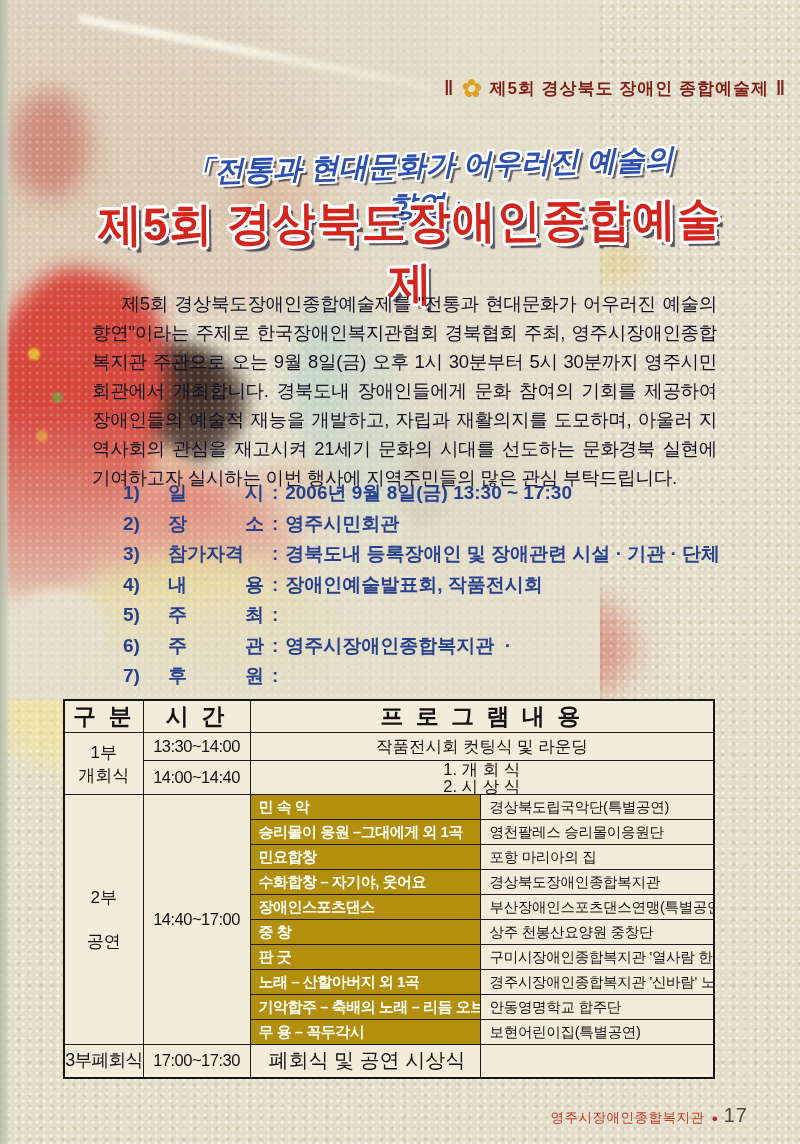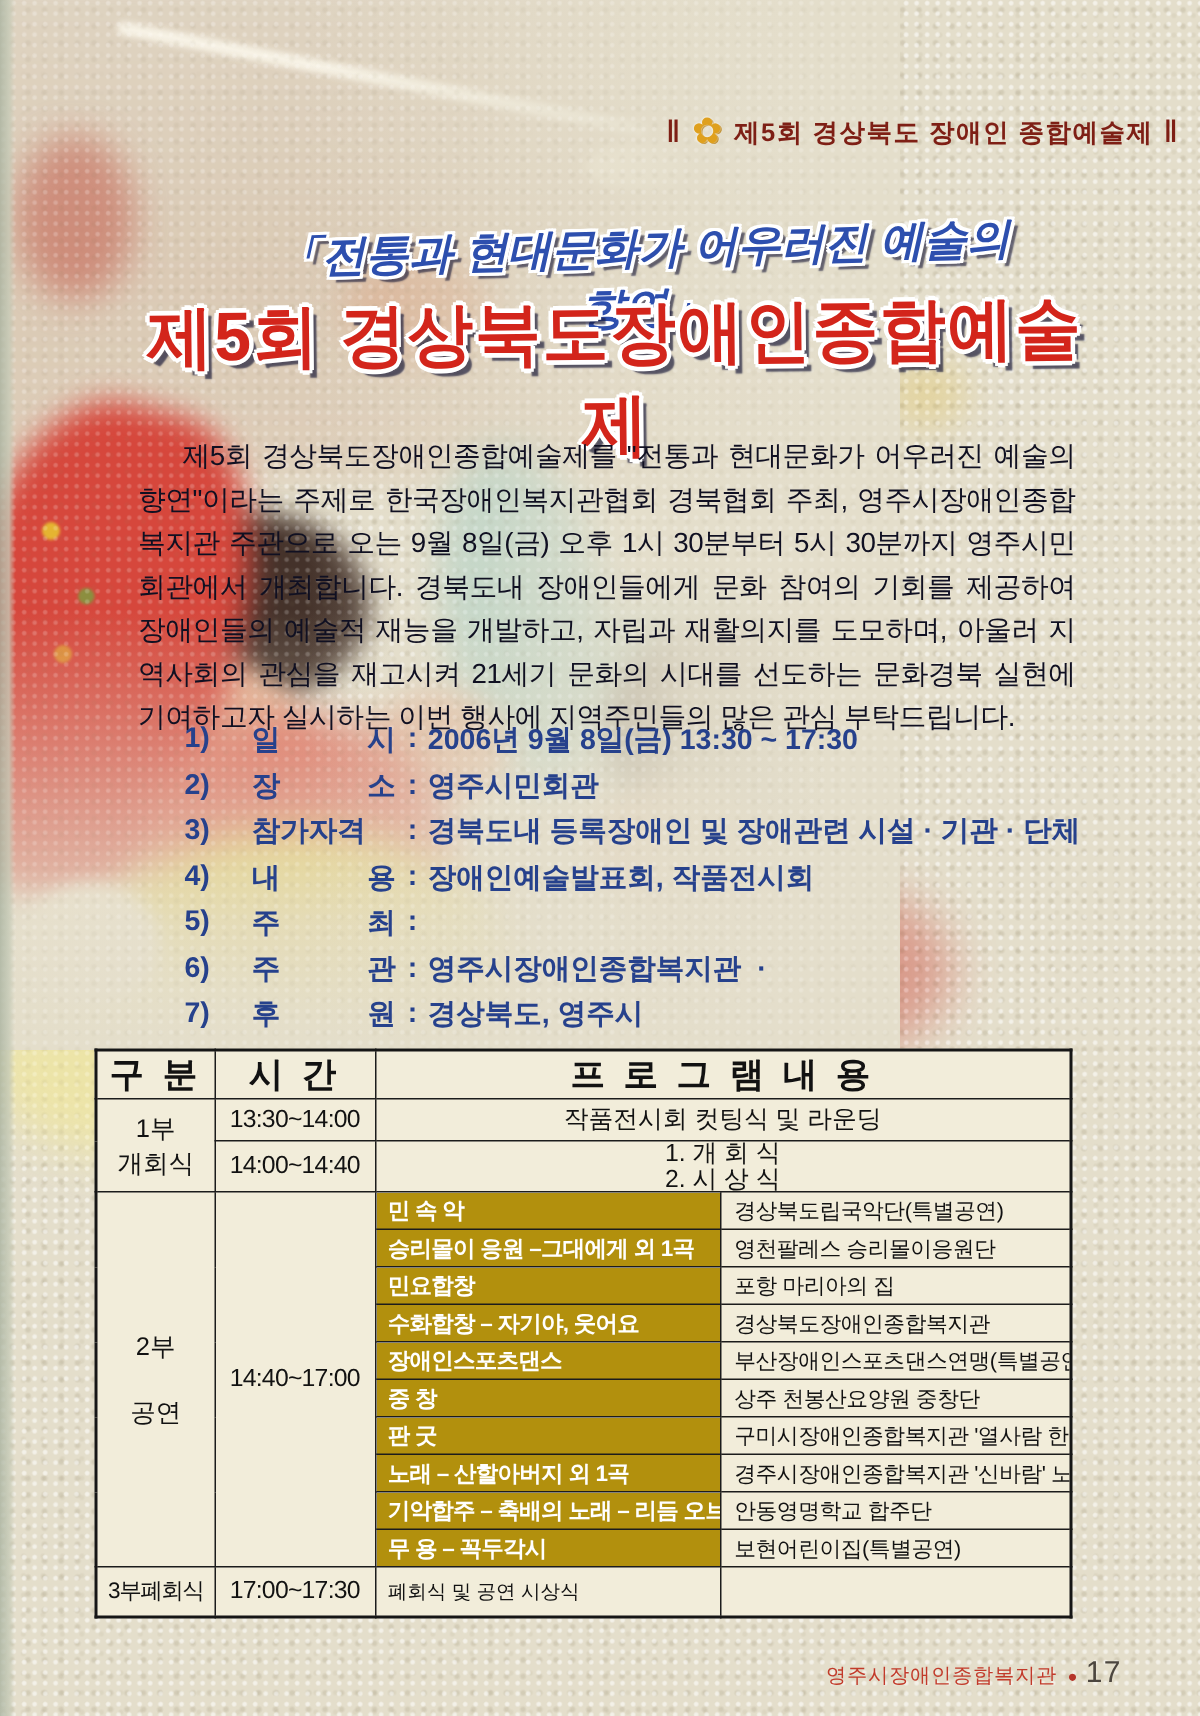--- a/index.html
+++ b/index.html
@@ -97,28 +97,28 @@
   
   .schedule { position:absolute; top:699px; left:63px; border-collapse:collapse;
     table-layout:fixed; width:650px; background:#f2edda; border:2.5px solid #161616;
     color:#121212; }
   .schedule td, .schedule th { border:1.5px solid #1c1c1c; overflow:hidden; }
   .schedule th { font-size:23px; font-weight:bold; letter-spacing:3px; height:28px; }
   .col-group { width:79px; } .col-time { width:107px; } .col-prog { width:230px; } .col-perf { width:234px; }
 
   td.group { text-align:center; font-size:17px; font-weight:500; white-space:pre-line; line-height:23px; }
   td.group-p2 { line-height:44px; }
-  td.group-last { font-size:15px; letter-spacing:-1px; }
+  td.group-last { font-size:18px; letter-spacing:-1px; }
   td.time { text-align:center; font-size:16.5px; letter-spacing:-0.5px; }
   td.prog-merged { text-align:center; font-size:16.5px; white-space:pre-line; line-height:16.5px; }
   tr.r1 { height:28px; } tr.r2 { height:34px;margin-top:20px; } tr.p2 { height:25px; } tr.last { height:33px; }
   td.gold { background:#b2900d; color:#fff; font-weight:bold; font-size:15px;
     padding-left:8px; white-space:nowrap; letter-spacing:-0.5px; }
   td.perf { font-size:14.5px; padding-left:9px; white-space:nowrap; letter-spacing:-0.3px; }
-  td.prog-last { font-size:13px; padding-left:8px; }
+  td.prog-last { font-size:20px; padding-left:18px; }
 
   .footer { position:absolute; top:1104px; left:0; width:748px; text-align:right;
     color:#c23a2a; font-size:13.5px; letter-spacing:0.5px; }
   .footer .bullet { font-size:11px; padding:0 5px 0 7px; color:#b5342a; }
   .footer .page-no { font-size:20px; color:#4c463f; letter-spacing:1px; }
 </style>
 </head>
 <body>
 
 <div class="page">
@@ -179,21 +179,21 @@
       <div class="info-item">
         <span class="info-num">4)</span><span class="info-label">내 용</span><span class="info-colon">:</span><span>장애인예술발표회, 작품전시회</span>
       </div>
       <div class="info-item">
         <span class="info-num">5)</span><span class="info-label">주 최</span><span class="info-colon">:</span>
       </div>
       <div class="info-item">
         <span class="info-num">6)</span><span class="info-label">주 관</span><span class="info-colon">:</span><span>영주시장애인종합복지관  ·</span>
       </div>
       <div class="info-item">
-        <span class="info-num">7)</span><span class="info-label">후 원</span><span class="info-colon">:</span><span>경상북도, 영주시</span>
+        <span class="info-num">7)</span><span class="info-label">후 원</span><span class="info-colon">:</span>
       </div>
     </div>
 
     <table class="schedule">
       <colgroup>
           <col class="col-group">
           <col class="col-time">
           <col class="col-prog">
           <col class="col-perf">
         </colgroup>

